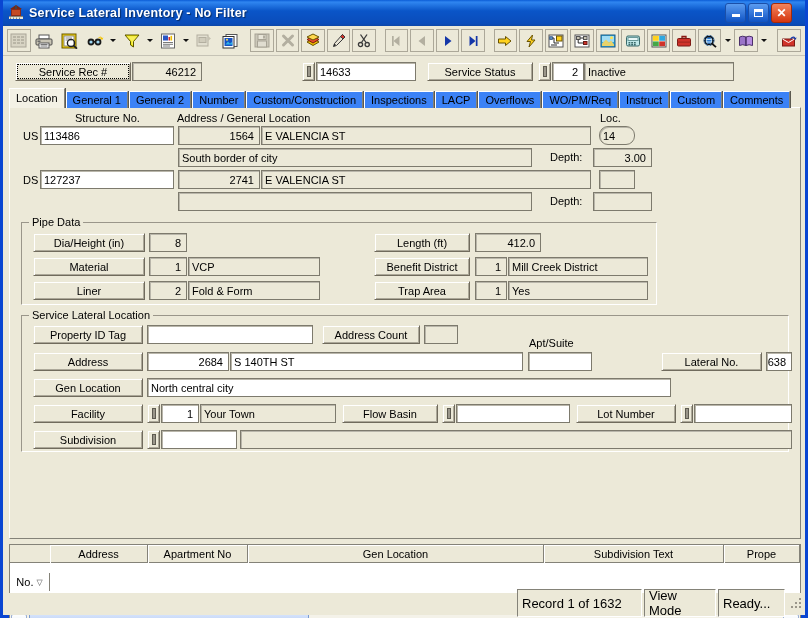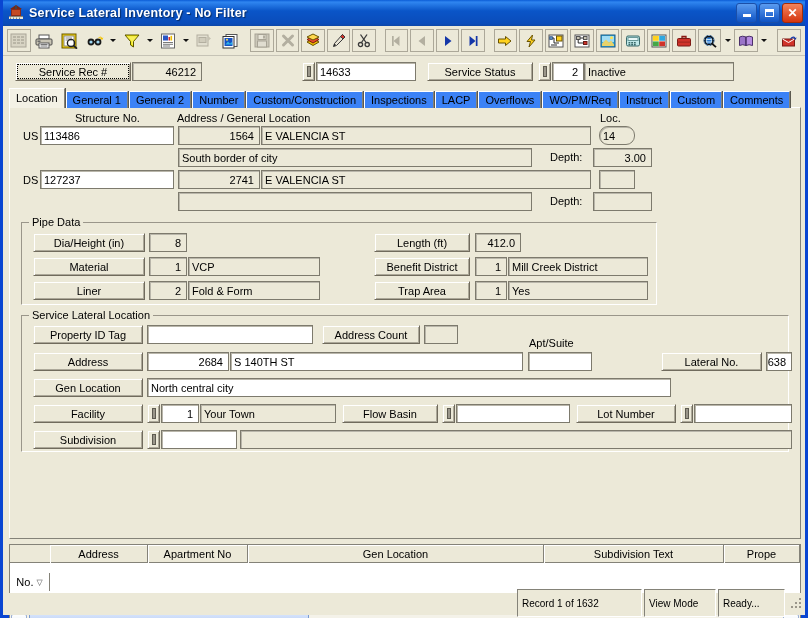--- a/index.html
+++ b/index.html
@@ -13,21 +13,21 @@
     box-sizing:border-box;
     background:#ece9d8;
     border:3px solid #0a46d2;
     border-top:none;
     display:flex;flex-direction:column;
   }
   
   .titlebar{
     height:26px;flex:0 0 26px;
     background:linear-gradient(180deg,#0b5cd6 0%,#2f86f0 8%,#0a55c8 42%,#0a4cba 90%,#0d47a8 100%);
-    display:flex;align-items:center;padding:0 2px 0 4px;
+    display:flex;align-items:center;padding:0 13px 0 4px;
     box-sizing:border-box;position:relative;
   }
   .title-icon{width:18px;height:18px;flex:0 0 18px;position:relative;margin-right:4px;}
   .title-text{
     color:#fff;font-weight:bold;font-size:12.5px;
     text-shadow:1px 1px 1px rgba(0,0,0,.5);
     white-space:nowrap;flex:1 1 auto;letter-spacing:.2px;
   }
   .tb-btns{display:flex;gap:2px;align-items:center;}
   .tb-btn{
@@ -163,21 +163,21 @@
   
   .statusbar{
     flex:0 0 22px;height:22px;background:#ece9d8;
     display:flex;align-items:center;justify-content:flex-end;
     padding:0 2px 2px 0;box-sizing:border-box;gap:2px;position:relative;
   }
   .spane{
     height:28px;box-sizing:border-box;
     border-top:1px solid #848278;border-left:1px solid #848278;
     border-right:1px solid #fff;border-bottom:1px solid #fff;
-    display:flex;align-items:center;padding:10px 4px;font-size:10px;background:#ece9d8;
+    display:flex;align-items:center;padding:10px 4px;font-size:13px;background:#ece9d8;
   }
   .grip{width:14px;height:14px;position:relative;margin-left:2px;}
   .grip i{position:absolute;width:2px;height:2px;background:#9a968a;}
 </style>
 </head>
 <body>
 
 <div class="window">
 
   <div class="titlebar">
@@ -557,21 +557,21 @@
 
         <div class="btn3d" style="position:absolute;left:11px;top:34px;width:112px;">Material</div>
         <div class="fld ro r" style="position:absolute;left:127px;top:34px;width:38px;">1</div>
         <div class="fld ro" style="position:absolute;left:166px;top:34px;width:132px;">VCP</div>
 
         <div class="btn3d" style="position:absolute;left:11px;top:58px;width:112px;">Liner</div>
         <div class="fld ro r" style="position:absolute;left:127px;top:58px;width:38px;">2</div>
         <div class="fld ro" style="position:absolute;left:166px;top:58px;width:132px;">Fold &amp; Form</div>
 
         <div class="btn3d" style="position:absolute;left:352px;top:10px;width:96px;">Length (ft)</div>
-        <div class="fld ro r" style="position:absolute;left:453px;top:10px;width:46px;">412.0</div>
+        <div class="fld ro r" style="position:absolute;left:453px;top:10px;width:66px;">412.0</div>
 
         <div class="btn3d" style="position:absolute;left:352px;top:34px;width:96px;">Benefit District</div>
         <div class="fld ro r" style="position:absolute;left:453px;top:34px;width:32px;">1</div>
         <div class="fld ro" style="position:absolute;left:486px;top:34px;width:140px;">Mill Creek District</div>
 
         <div class="btn3d" style="position:absolute;left:352px;top:58px;width:96px;">Trap Area</div>
         <div class="fld ro r" style="position:absolute;left:453px;top:58px;width:32px;">1</div>
         <div class="fld ro" style="position:absolute;left:486px;top:58px;width:140px;">Yes</div>
       </div>
 

